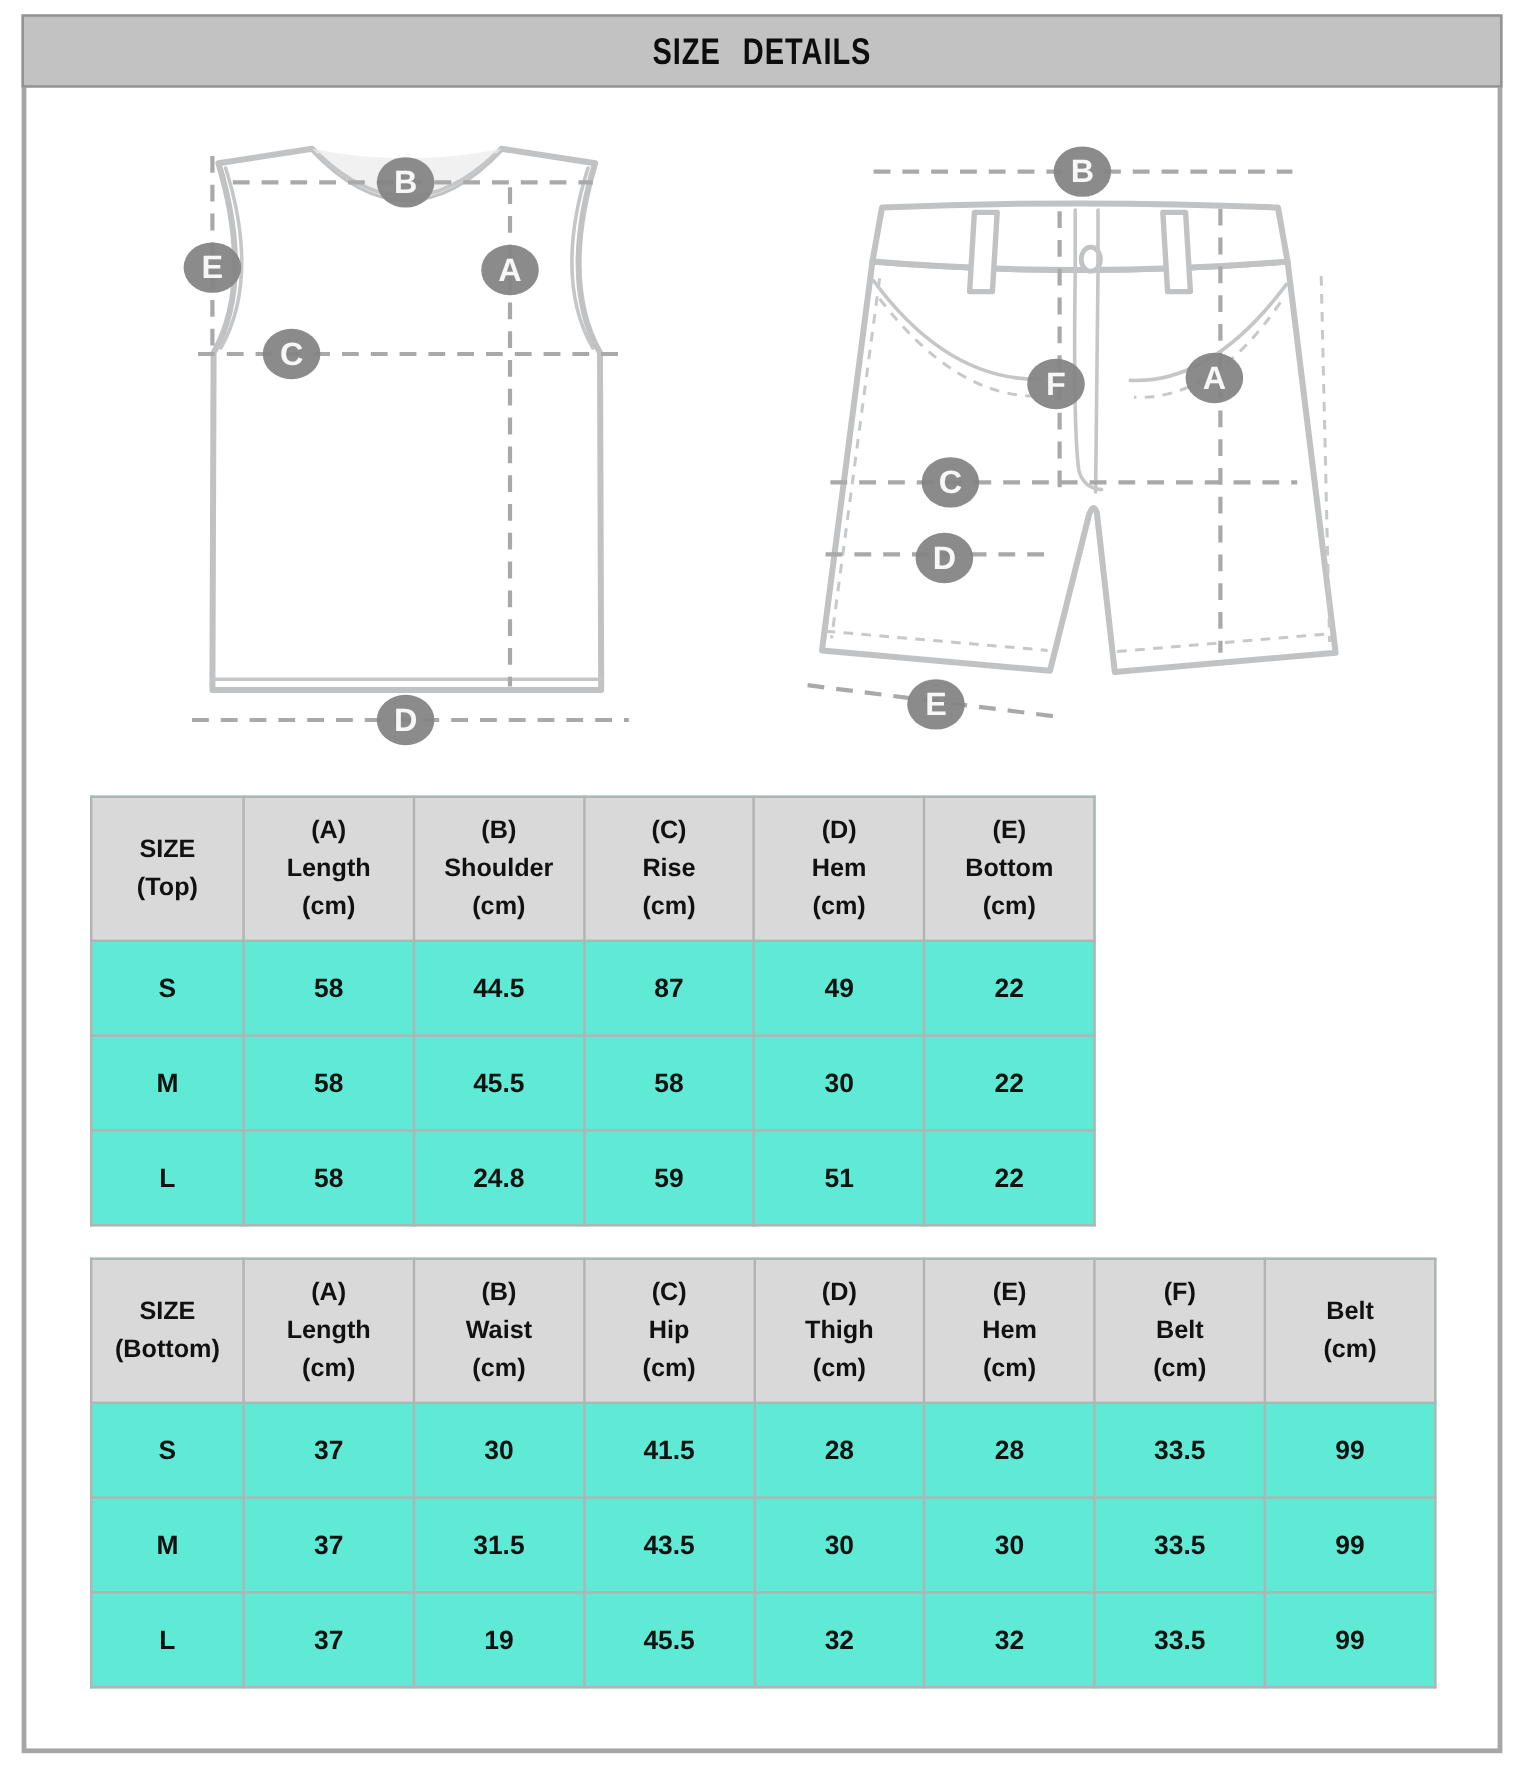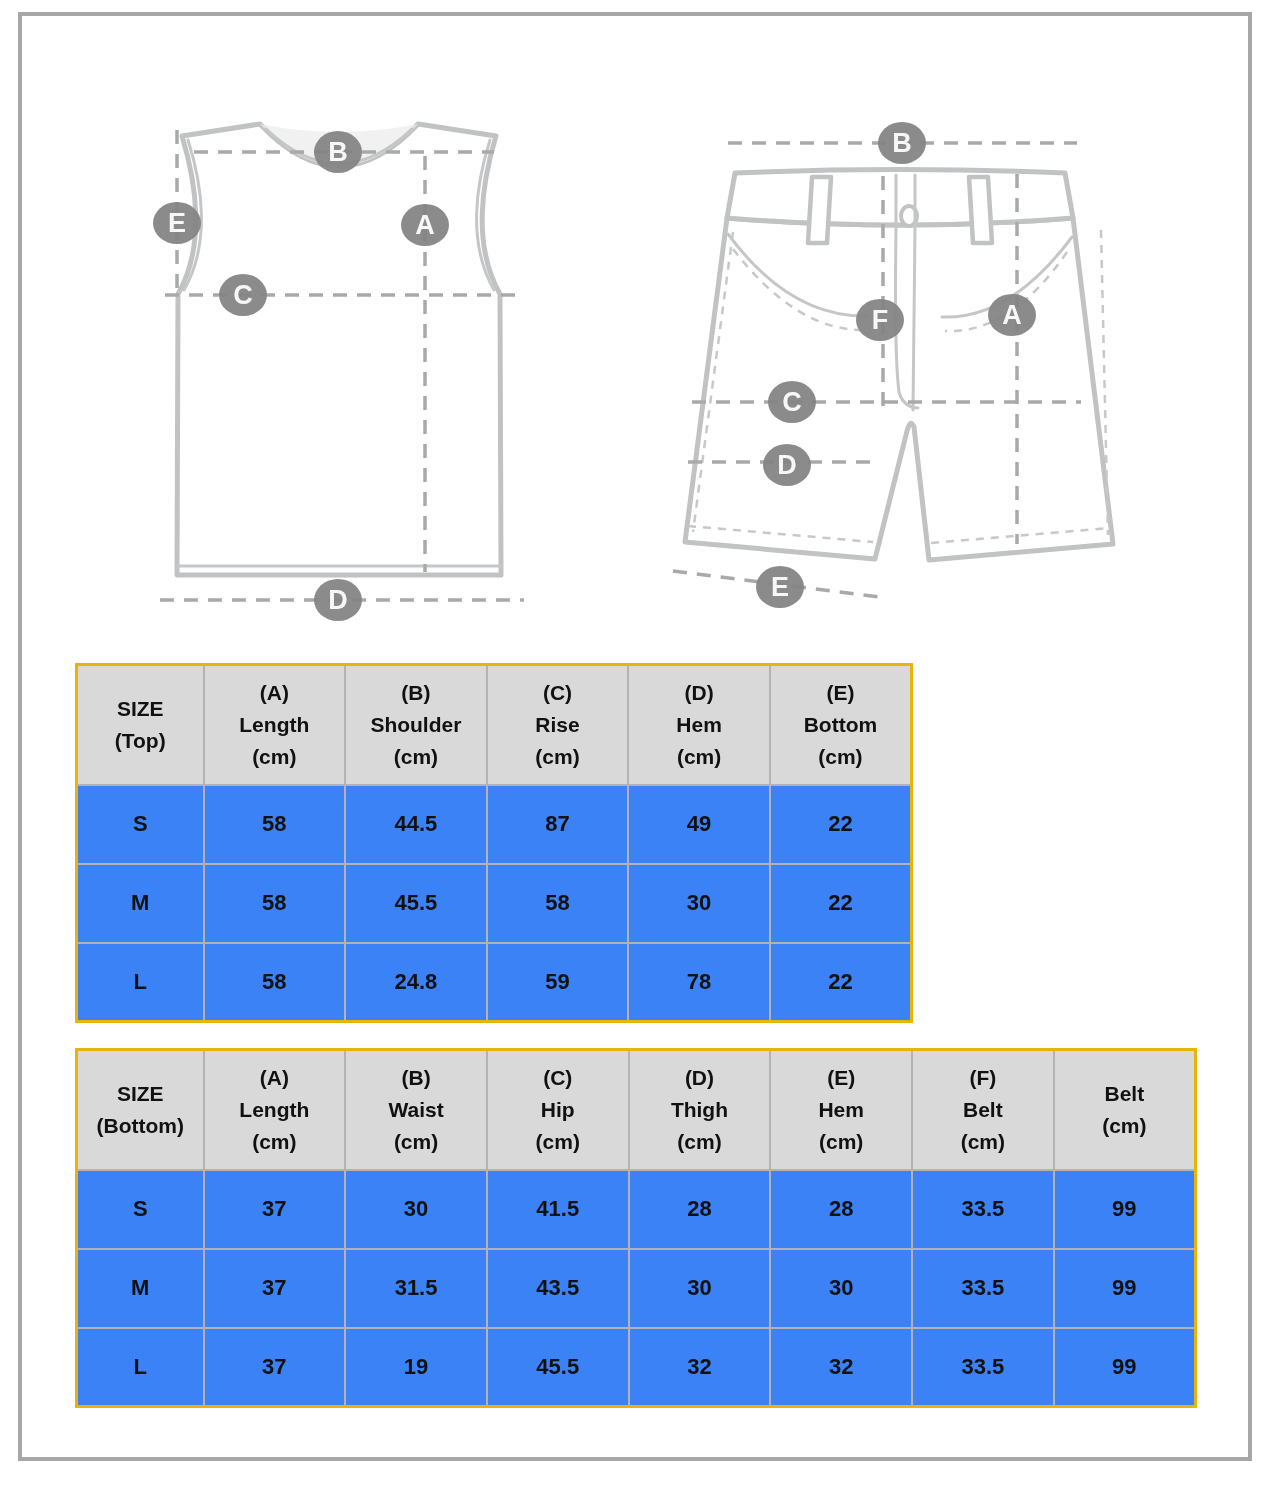--- a/index.html
+++ b/index.html
@@ -15,36 +15,39 @@
   svg{position:absolute;}
   .outline{fill:none;stroke:#c0c2c4;stroke-width:5;stroke-linejoin:round;stroke-linecap:round;}
   .fillw{fill:#ffffff;}
   .thin{fill:none;stroke:#c4c6c8;stroke-width:3;stroke-linecap:round;}
   .meas{fill:none;stroke:#a9a9a9;stroke-width:3.5;stroke-dasharray:14 10;stroke-linecap:butt;}
   .stitch{fill:none;stroke:#c6c8ca;stroke-width:2.5;stroke-dasharray:8 7;}
   .necktint{fill:#ececec;opacity:0.75;}
   .badge{fill:#848484;opacity:0.94;}
   .badge-letter{fill:#f7f7f7;font-size:27px;font-weight:bold;text-anchor:middle;
                 font-family:"Liberation Sans",sans-serif;}
-  table{position:absolute;border-collapse:collapse;table-layout:fixed;background:#3b82f6;
-        border:3px solid #eab308;}
+  table{position:absolute;border-collapse:collapse;table-layout:fixed;background:#5eead4;
+        border:1px solid #eab308;}
   th,td{border:2px solid #b3b3b3;text-align:center;vertical-align:middle;padding:0;}
   th{background:#d9d9d9;font-size:21px;font-weight:bold;}
   th .ln{display:block;line-height:32px;}
   td{font-size:22px;font-weight:bold;}
   tr.hdr{height:120px;}
   tr.row{height:79px;}
 </style>
 </head>
 <body>
 
 <div class="canvas">
 
   <div class="frame"></div>
 
+  <div class="titlebar">
+    <span class="t">SIZE DETAILS</span>
+  </div>
 
   <svg style="left:120px;top:110px;" width="480" height="540" viewBox="0 0 480 540">
     <path class="outline fillw" d="M140,14 L62,26 C76,72 86,135 58,184 L57,465 L381,465 L380,184
              C352,135 362,72 376,26 L298,14 Q219,98 140,14 Z"></path>
     <path class="necktint" d="M140,14 Q219,30 298,14 Q219,98 140,14 Z"></path>
     <path class="thin" d="M146,19 Q219,88 292,19"></path>
     <path class="thin" d="M68,30 C82,74 91,133 64,180"></path>
     <path class="thin" d="M370,30 C356,74 347,133 374,180"></path>
     <path class="thin" d="M57,456 L381,456"></path>
     <path class="meas" d="M74,42 H374"></path>
@@ -180,21 +183,21 @@
         <td>45.5</td>
         <td>58</td>
         <td>30</td>
         <td>22</td>
       </tr>
       <tr class="row">
         <td>L</td>
         <td>58</td>
         <td>24.8</td>
         <td>59</td>
-        <td>78</td>
+        <td>51</td>
         <td>22</td>
       </tr>
     </tbody>
   </table>
 
   <table style="left:75px;top:1048px;width:1122px;">
     <colgroup>
         <col style="width:127px">
         <col>
         <col>

